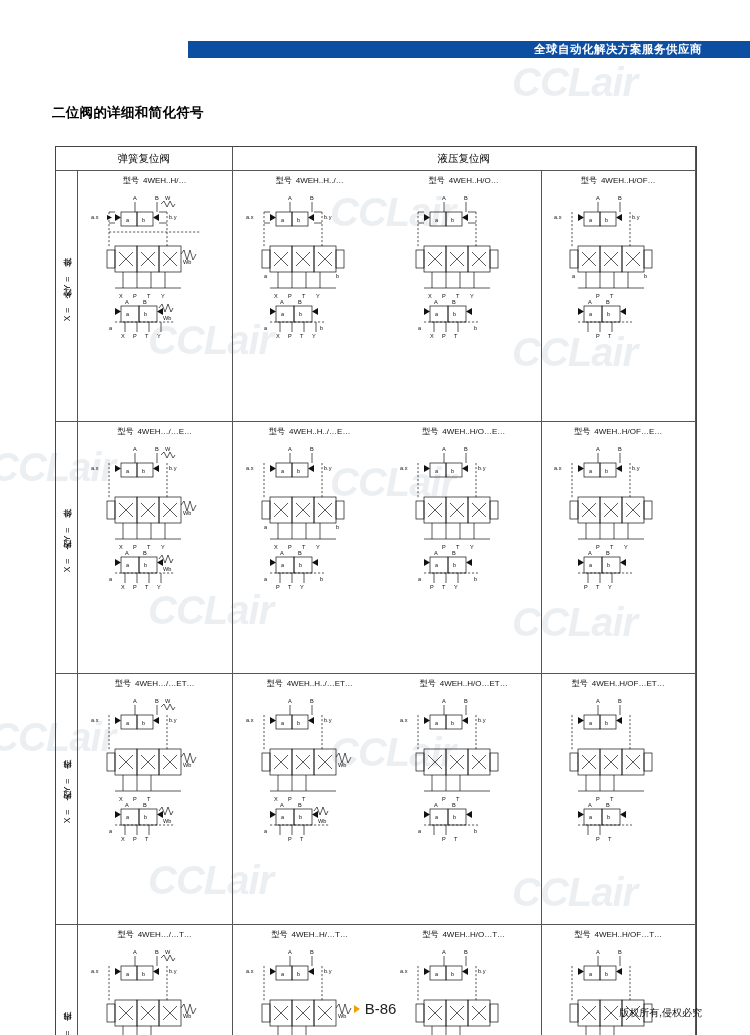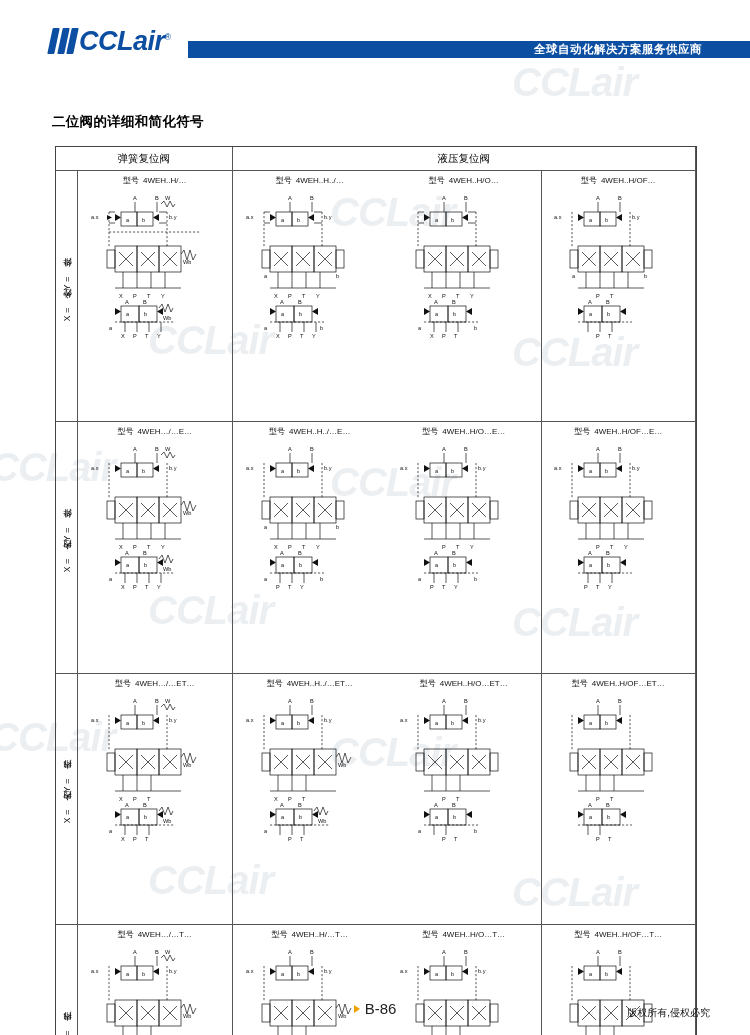--- a/index.html
+++ b/index.html
@@ -69,21 +69,21 @@
     line-height: 17px;
     color: #ffffff;
     font-size: 11.5px;
     font-weight: bold;
     letter-spacing: 0.5px;
   }
 
   
   .doc-title {
     position: absolute;
-    left: 52px; top: 113px;
+    left: 52px; top: 104px;
     font-size: 13.5px;
     font-weight: bold;
     letter-spacing: 0.3px;
   }
 
   
   .grid {
     position: absolute;
     left: 55px; top: 146px;
     width: 642px; height: 1031px;
@@ -160,39 +160,31 @@
     display: inline-block;
     width: 0; height: 0;
     border-left: 6px solid #f0a000;
     border-top: 4px solid transparent;
     border-bottom: 4px solid transparent;
     margin-right: 5px;
     vertical-align: 1px;
   }
   .footer-right {
     position: absolute;
-    right: 40px; top: 1006px;
+    right: 48px; top: 1006px;
     font-size: 10px;
     color: #111;
   }
 </style>
 </head>
 <body>
 
 <div class="page">
 
   <div class="header">
-    <div class="logo-wrap">
-      <div class="logo-mark">
-        <div class="bar b1"></div>
-          <div class="bar b2"></div>
-          <div class="bar b3"></div>
-      </div>
-      <div class="logo-text"><span>CCLair</span><span class="logo-reg">®</span></div>
-    </div>
     <div class="header-line"></div>
     <div class="header-slogan">全球自动化解决方案服务供应商</div>
   </div>
 
   <div class="doc-title">二位阀的详细和简化符号</div>
 
   <div class="wm" style="left:-10px; top:445px;">CCLair</div>
   <div class="wm" style="left:-10px; top:715px;">CCLair</div>
   <div class="wm" style="left:148px; top:318px;">CCLair</div>
   <div class="wm" style="left:148px; top:588px;">CCLair</div>

